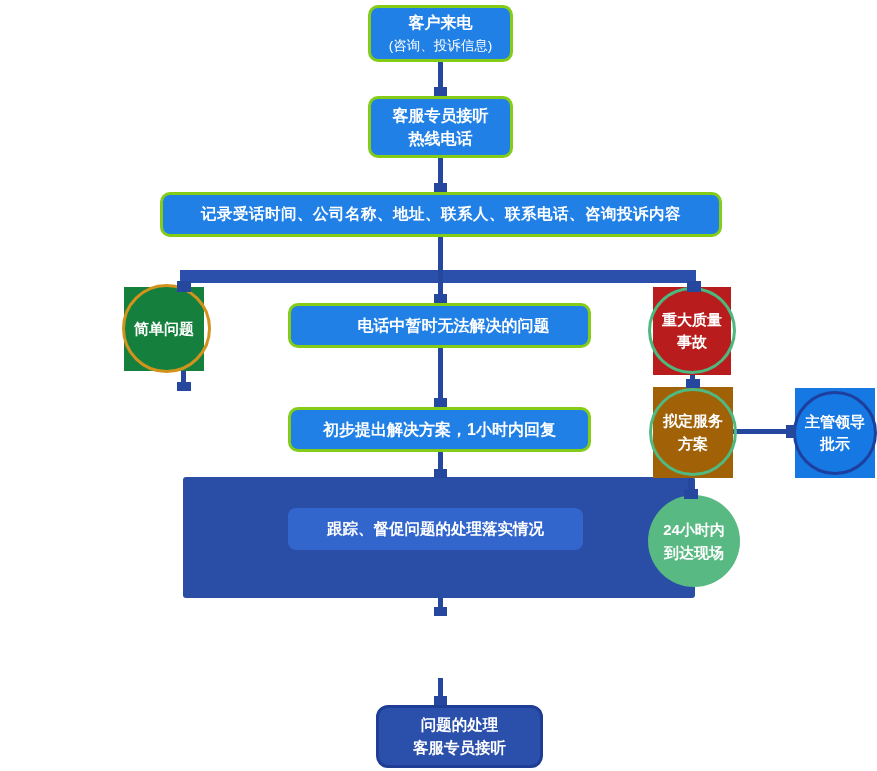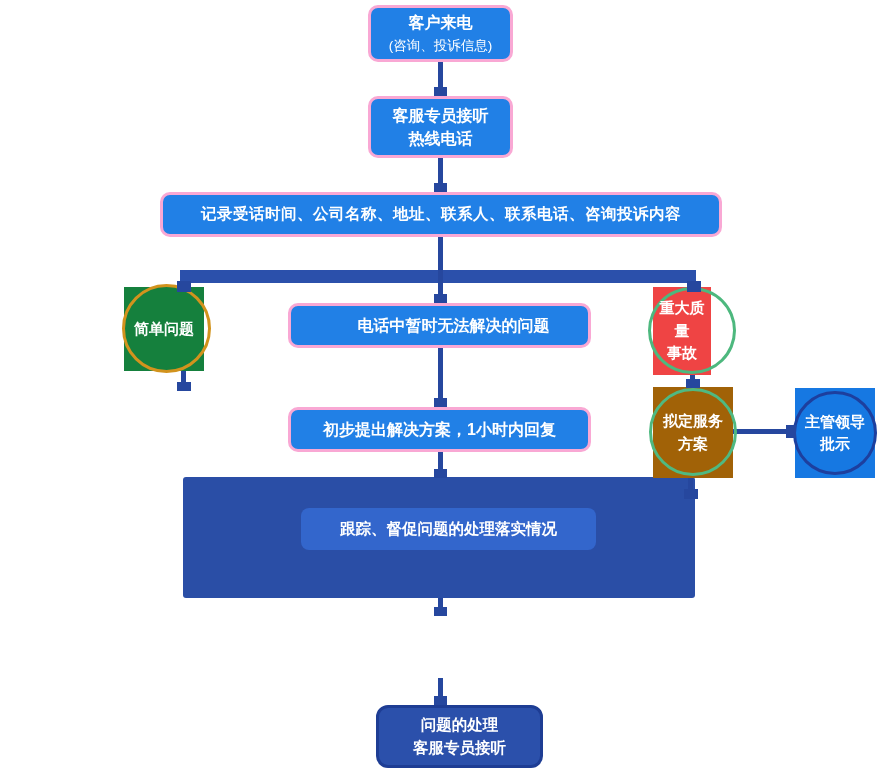--- a/index.html
+++ b/index.html
@@ -4,41 +4,41 @@
 <style>
   html,body{margin:0;padding:0;background:#ffffff;}
   body{font-family:"Liberation Sans","DejaVu Sans",sans-serif;}
   .canvas{position:relative;width:877px;height:771px;background:#ffffff;overflow:hidden;}
 
   
   .node{position:absolute;display:flex;flex-direction:column;align-items:center;justify-content:center;
         color:#ffffff;font-weight:700;text-align:center;box-sizing:border-box;z-index:3;line-height:1.45;}
 
   
-  .box-bright{background:#2180e6;border:3px solid #f9a8d4;border-radius:10px;font-size:16px;}
+  .box-bright{background:#2180e6;border:3px solid #84cc16;border-radius:10px;font-size:16px;}
   
   .box-royal{background:#2b50ab;border:3px solid #1e3d94;border-radius:12px;font-size:16px;}
 
   .subtitle{font-weight:500;font-size:13.5px;margin-top:2px;}
 
   
   .sq{position:absolute;box-sizing:border-box;z-index:3;}
   .sq .ring{position:absolute;border-radius:50%;box-sizing:border-box;}
   .sq .txt{position:absolute;inset:0;display:flex;flex-direction:column;align-items:center;justify-content:center;
            color:#fff;font-weight:700;font-size:15px;text-align:center;line-height:1.5;z-index:2;}
 
   
   .conn-v{position:absolute;width:5px;background:#26479e;z-index:2;}
   .conn-h{position:absolute;height:5px;background:#26479e;z-index:2;}
   .nub{position:absolute;background:#26479e;z-index:4;}
 
   .bar{position:absolute;background:#2b50ab;z-index:1;}
   .bigbox{position:absolute;background:#2a4ea6;border-radius:3px;z-index:1;}
   .innerbox{position:absolute;background:#3366cc;border-radius:8px;z-index:2;display:flex;align-items:center;justify-content:center;
-            color:#fff;font-weight:700;font-size:15.5px;margin-left:13px;}
+            color:#fff;font-weight:700;font-size:15.5px;}
   .circle-solid{position:absolute;border-radius:50%;display:flex;flex-direction:column;align-items:center;justify-content:center;
             color:#fff;font-weight:700;font-size:15px;text-align:center;line-height:1.55;z-index:5;}
 </style>
 </head>
 <body>
 
 <div class="canvas">
 
   <div class="conn-v" style="left:438px;top:62px;height:34px;"></div>
   <div class="nub" style="left:434px;top:87px;width:13px;height:9px;"></div>
@@ -93,21 +93,21 @@
 
   <div class="sq" style="left:124px;top:287px;width:80px;height:84px;background:#15803d;">
     <div class="ring" style="left:-2px;top:-3px;width:89px;height:89px;border:3px solid #d2931d;"></div>
     <div class="txt">简单问题</div>
   </div>
 
   <div class="node box-bright" style="left:288px;top:303px;width:303px;height:45px;padding-left:28px;">
     <div>电话中暂时无法解决的问题</div>
   </div>
 
-  <div class="sq" style="left:653px;top:287px;width:58px;height:88px;background:#ef4444;">
+  <div class="sq" style="left:653px;top:287px;width:78px;height:88px;background:#b91c1c;">
     <div class="ring" style="left:-5px;top:0px;width:88px;height:87px;border:3px solid #4db87e;"></div>
     <div class="txt">
       <div>重大质量</div>
       <div>事故</div>
     </div>
   </div>
 
 
   <div class="node box-bright" style="left:288px;top:407px;width:303px;height:45px;text-align:right;">
     <div>初步提出解决方案，1小时内回复</div>
@@ -127,20 +127,24 @@
       <div>主管领导</div>
       <div>批示</div>
     </div>
   </div>
 
   <div class="bigbox" style="left:183px;top:477px;width:512px;height:121px;"></div>
   <div class="innerbox" style="left:288px;top:508px;width:295px;height:42px;">
     <div>跟踪、督促问题的处理落实情况</div>
   </div>
 
+  <div class="circle-solid" style="left:648px;top:495px;width:92px;height:92px;background:#58b982;">
+    <div>24小时内</div>
+    <div>到达现场</div>
+  </div>
 
 
   <div class="node box-royal" style="left:376px;top:705px;width:167px;height:63px;font-size:15.5px;">
     <div>问题的处理</div>
     <div>客服专员接听</div>
   </div>
 
 </div>
 
 </body></html>

